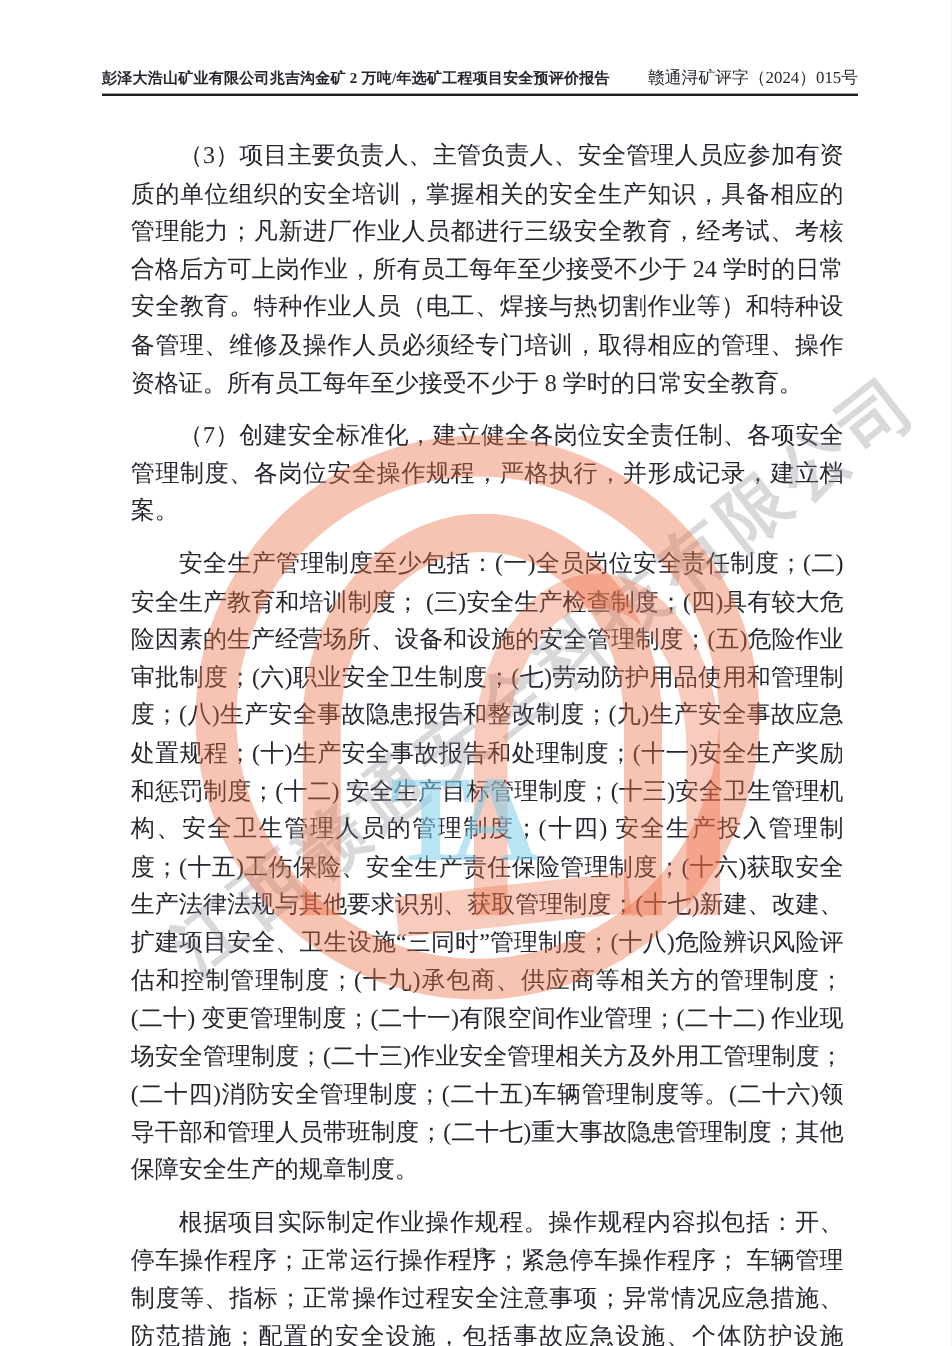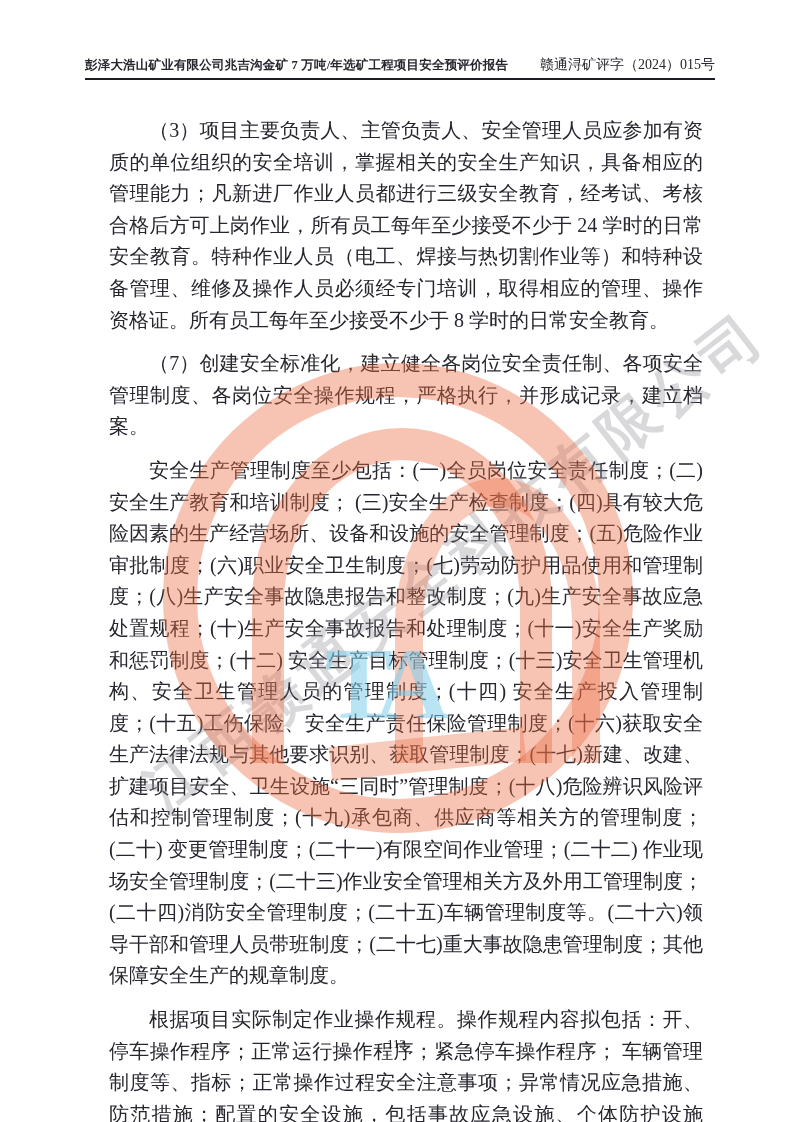--- a/index.html
+++ b/index.html
@@ -76,21 +76,21 @@
     white-space:nowrap;
     color:rgba(138,138,146,0.32);
   }
 </style>
 </head>
 <body>
 
 <div class="page">
 
   <div class="header">
-    <span class="h-left">彭泽大浩山矿业有限公司兆吉沟金矿 7 万吨/年选矿工程项目安全预评价报告</span>
+    <span class="h-left">彭泽大浩山矿业有限公司兆吉沟金矿 2 万吨/年选矿工程项目安全预评价报告</span>
     <span class="h-right">赣通浔矿评字（2024）015号</span>
   </div>
 
   <div class="doc-body">
     <p>（3）项目主要负责人、主管负责人、安全管理人员应参加有资质的单位组织的安全培训，掌握相关的安全生产知识，具备相应的管理能力；凡新进厂作业人员都进行三级安全教育，经考试、考核合格后方可上岗作业，所有员工每年至少接受不少于 24 学时的日常安全教育。特种作业人员（电工、焊接与热切割作业等）和特种设备管理、维修及操作人员必须经专门培训，取得相应的管理、操作资格证。所有员工每年至少接受不少于 8 学时的日常安全教育。</p>
     <p>（7）创建安全标准化，建立健全各岗位安全责任制、各项安全管理制度、各岗位安全操作规程，严格执行，并形成记录，建立档案。</p>
     <p>安全生产管理制度至少包括：(一)全员岗位安全责任制度；(二)安全生产教育和培训制度； (三)安全生产检查制度；(四)具有较大危险因素的生产经营场所、设备和设施的安全管理制度；(五)危险作业审批制度；(六)职业安全卫生制度；(七)劳动防护用品使用和管理制度；(八)生产安全事故隐患报告和整改制度；(九)生产安全事故应急处置规程；(十)生产安全事故报告和处理制度；(十一)安全生产奖励和惩罚制度；(十二) 安全生产目标管理制度；(十三)安全卫生管理机构、安全卫生管理人员的管理制度；(十四) 安全生产投入管理制度；(十五)工伤保险、安全生产责任保险管理制度；(十六)获取安全生产法律法规与其他要求识别、获取管理制度；(十七)新建、改建、扩建项目安全、卫生设施“三同时”管理制度；(十八)危险辨识风险评估和控制管理制度；(十九)承包商、供应商等相关方的管理制度；(二十) 变更管理制度；(二十一)有限空间作业管理；(二十二) 作业现场安全管理制度；(二十三)作业安全管理相关方及外用工管理制度；(二十四)消防安全管理制度；(二十五)车辆管理制度等。(二十六)领导干部和管理人员带班制度；(二十七)重大事故隐患管理制度；其他保障安全生产的规章制度。</p>
     <p>根据项目实际制定作业操作规程。操作规程内容拟包括：开、停车操作程序；正常运行操作程序；紧急停车操作程序； 车辆管理制度等、指标；正常操作过程安全注意事项；异常情况应急措施、防范措施；配置的安全设施，包括事故应急设施、个体防护设施等。</p>
     <p>（2）建立设备设施检查保养制度，定期检查、及时维护保养，保证随</p>
   </div>

